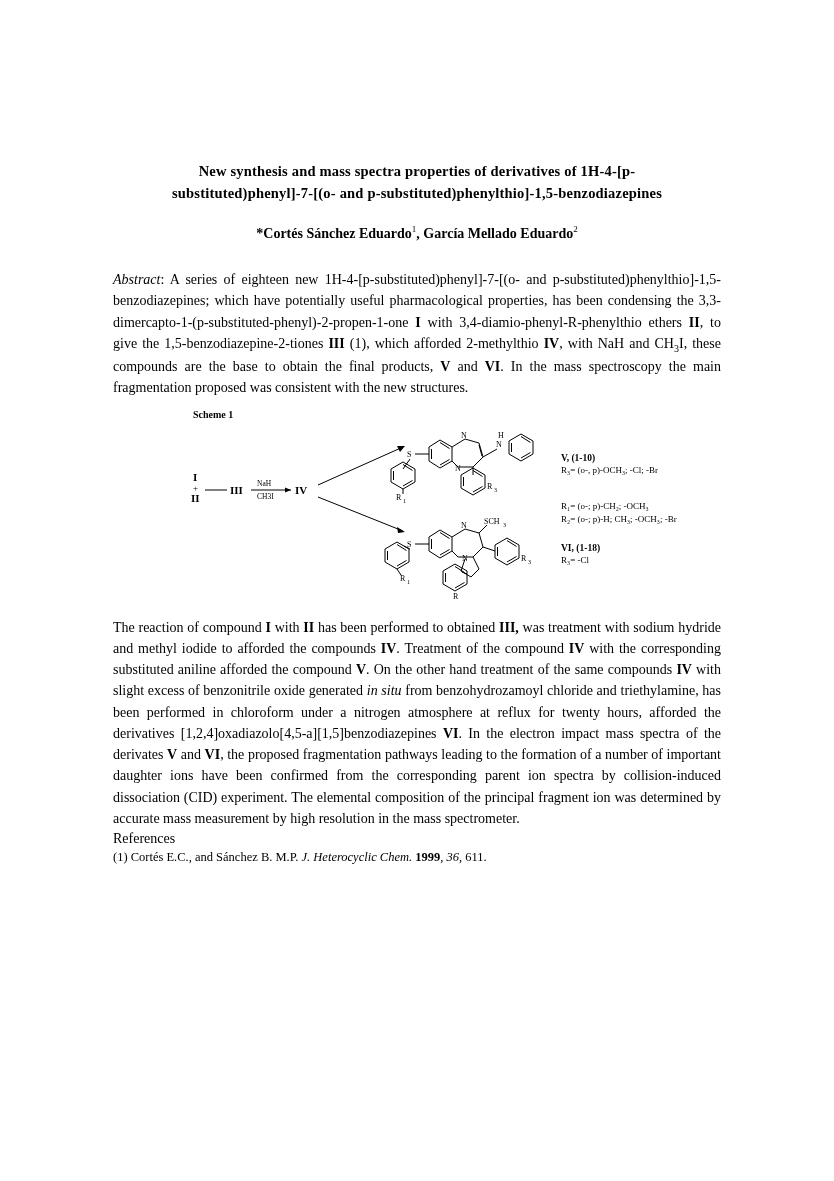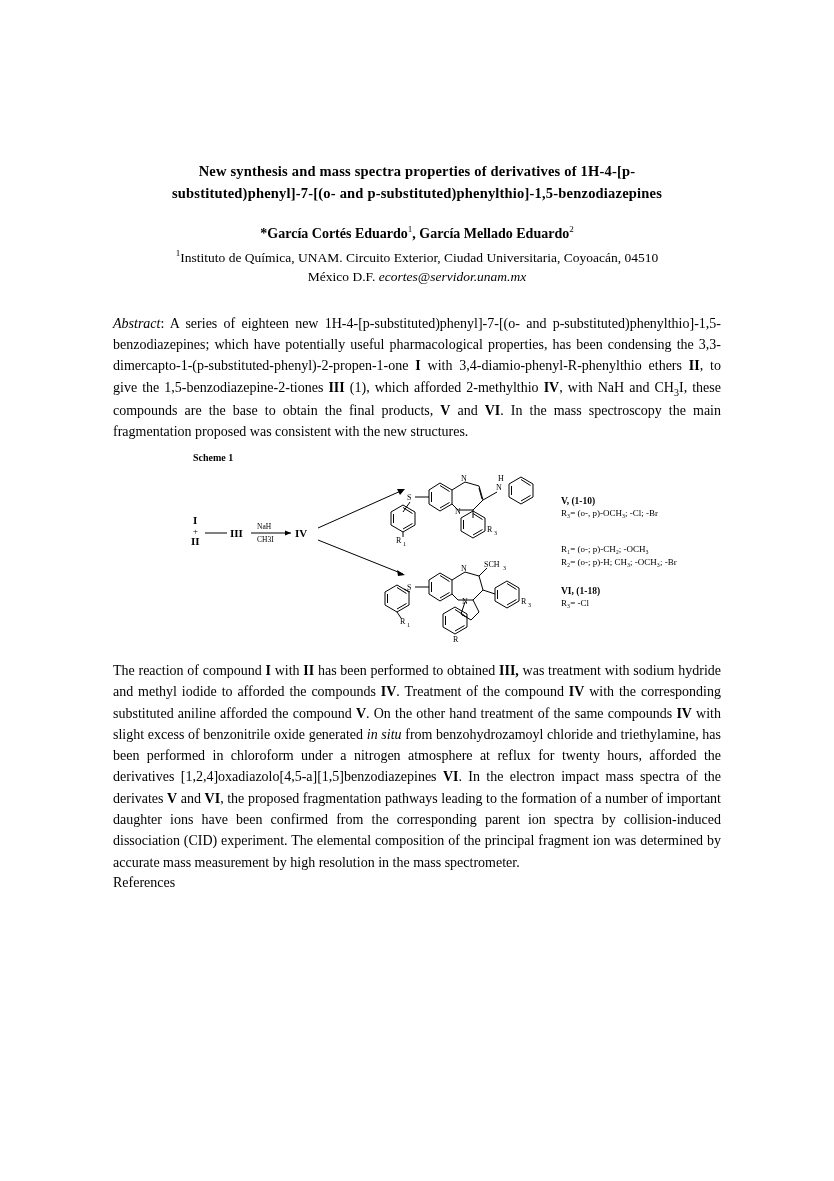--- a/index.html
+++ b/index.html
@@ -118,27 +118,23 @@
 </style>
 </head>
 <body>
 
 <div class="page">
   <div class="content">
 
     <div class="title">New synthesis and mass spectra properties of derivatives of 1H-4-[p-substituted)phenyl]-7-[(o- and p-substituted)phenylthio]-1,5-benzodiazepines</div>
 
     <div class="authors">
-      <span>*García Cortés Eduardo</span><span class="sup">1</span><span>, </span><span>García Mellado Eduardo</span><span class="sup">2</span>
-    </div>
-
-    <div class="affil affil-1">
-      <span class="sup">1</span><span>Instituto de Química, UNAM. Circuito Exterior, Ciudad Universitaria, Coyoacán, 04510</span><br>
-      <span>México D.F. </span><span class="em">ecortes@servidor.unam.mx</span>
-    </div>
+      <span>*Cortés Sánchez Eduardo</span><span class="sup">1</span><span>, </span><span>García Mellado Eduardo</span><span class="sup">2</span>
+    </div>
+
 
 
     <div class="abstract">
       <span class="lbl">Abstract</span><span>:</span><span> A series of eighteen new 1H-4-[p-substituted)phenyl]-7-[(o- and p-substituted)phenylthio]-1,5-benzodiazepines; which have potentially useful pharmacological properties, has been condensing the 3,3-dimercapto-1-(p-substituted-phenyl)-2-propen-1-one </span><b>I</b><span> with 3,4-diamio-phenyl-R-phenylthio ethers </span><b>II</b><span>, to give the 1,5-benzodiazepine-2-tiones </span><b>III</b><span> (1), which afforded 2-methylthio </span><b>IV</b><span>, with NaH and CH</span><span class="sub">3</span><span>I, these compounds are the base to obtain the final products, </span><b>V</b><span> and </span><b>VI</b><span>. In the mass spectroscopy the main fragmentation proposed was consistent with the new structures.</span>
     </div>
 
 
     <div class="scheme-wrap">
       <div class="scheme-label">Scheme 1</div>
 
@@ -249,15 +245,19 @@
         <text x="448" y="154" font-size="9" font-family="Liberation Serif, serif" fill="#000">R₃= -Cl</text>
       </svg>
     </div>
 
     <div class="para closing">
       <span>The reaction of compound </span><b>I</b><span> with </span><b>II</b><span> has been performed to obtained </span><b>III,</b><span> was treatment with sodium hydride and methyl iodide to afforded the compounds </span><b>IV</b><span>. Treatment of the compound </span><b>IV</b><span> with the corresponding substituted aniline afforded the compound </span><b>V</b><span>. On the other hand treatment of the same compounds </span><b>IV</b><span> with slight excess of benzonitrile oxide generated </span><i>in situ</i><span> from benzohydrozamoyl chloride and triethylamine, has been performed in chloroform under a nitrogen atmosphere at reflux for twenty hours, afforded the derivatives [1,2,4]oxadiazolo[4,5-a][1,5]benzodiazepines </span><b>VI</b><span>. In the electron impact mass spectra of the derivates </span><b>V</b><span> and </span><b>VI</b><span>, the proposed fragmentation pathways leading to the formation of a number of important daughter ions have been confirmed from the corresponding parent ion spectra by collision-induced dissociation (CID) experiment. The elemental composition of the principal fragment ion was determined by accurate mass measurement by high resolution in the mass spectrometer.</span>
     </div>
 
     <div class="refs-head">References</div>
 
+    <div class="ref-item">
+      <span>(1)</span>
+      <span>Cortés E.C., and Sánchez B. M.P. </span><i>J. Heterocyclic Chem.</i> <b>1999</b>, <i>36</i>, <span>611.</span>
+    </div>
 
   </div>
 </div>
 
 </body></html>

